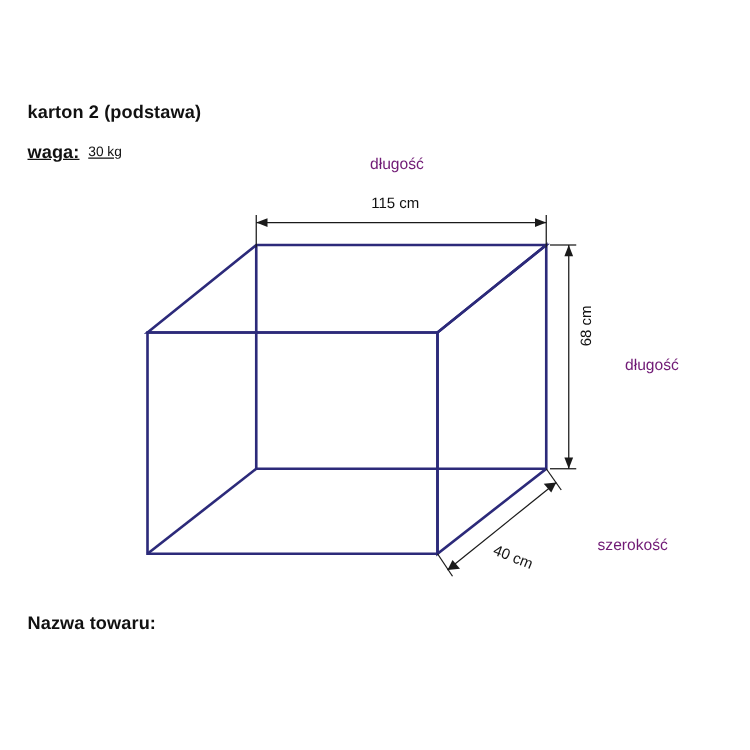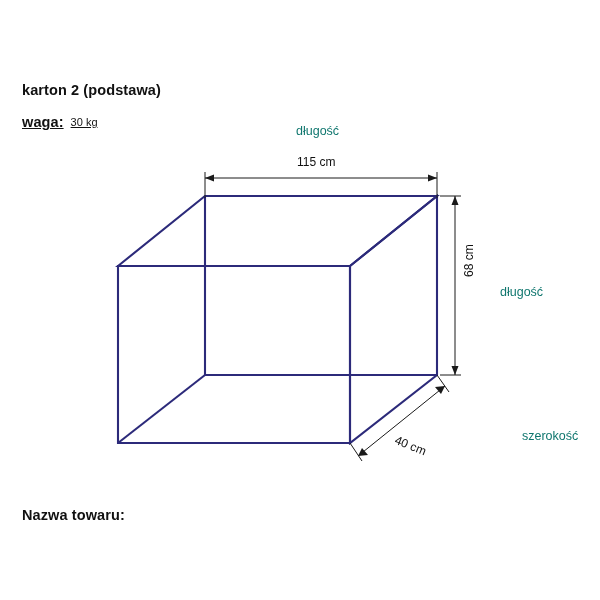--- a/index.html
+++ b/index.html
@@ -41,37 +41,37 @@
     left: 22px;
     top: 114px;
     display: flex;
     align-items: center;
     gap: 7px;
     text-decoration: underline;
   }
   #product-row {
     position: absolute;
     left: 22px;
-    top: 507px;
+    top: 491px;
     display: flex;
     align-items: baseline;
     gap: 9px;
   }
   #product-row .label-normal { font-size: 14px; }
 
   
   .caption {
     position: absolute;
     font-size: 12.5px;
-    color: #0f766e;
+    color: #701a75;
     white-space: nowrap;
   }
   #caption-dlugosc { left: 296px; top: 124px; }
   #caption-wysokosc { left: 500px; top: 285px; }
-  #caption-szerokosc { left: 478px; top: 429px; margin-left: 44px; }
+  #caption-szerokosc { left: 478px; top: 429px; }
 
   
   #meas-length {
     position: absolute;
     left: 297px;
     top: 155px;
     font-size: 12px;
     white-space: nowrap;
     text-align: right;
   }

